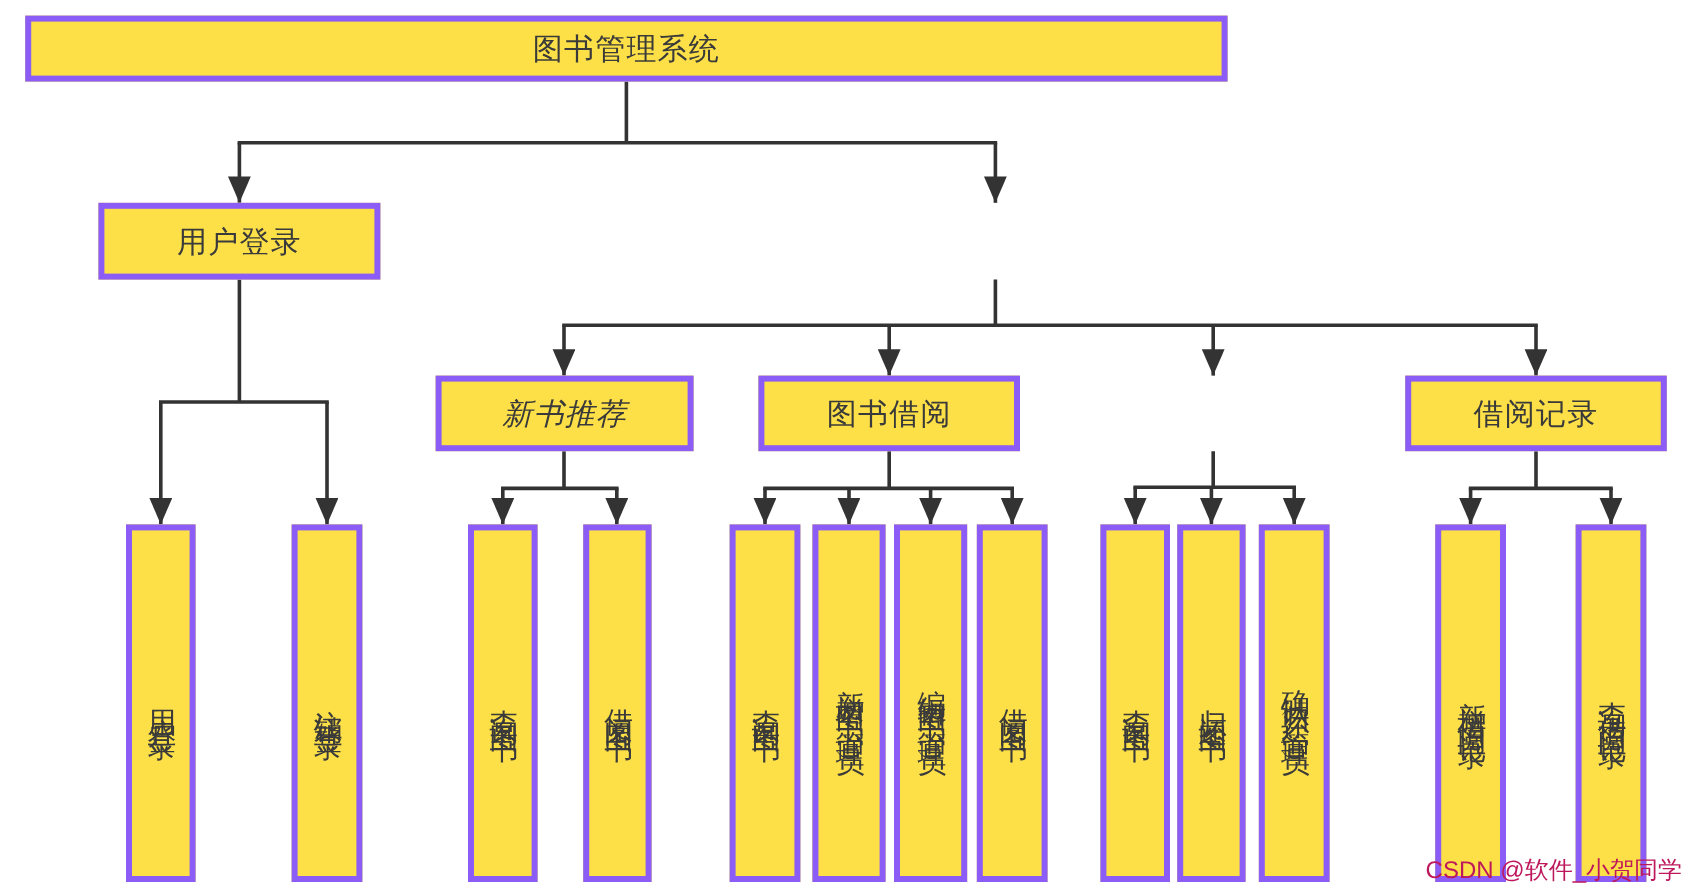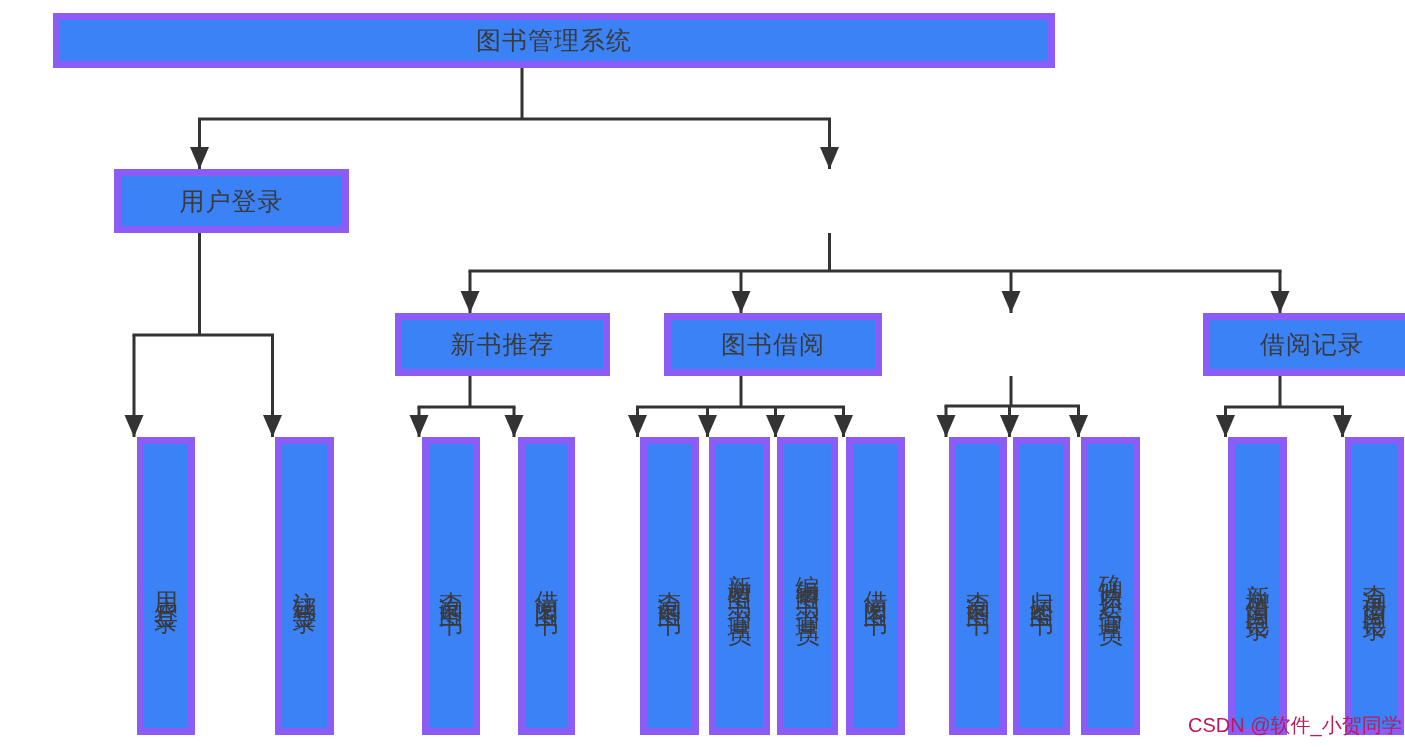--- a/index.html
+++ b/index.html
@@ -17,28 +17,27 @@
   }
   #wires {
     position: absolute;
     left: 0;
     top: 0;
     z-index: 1;
   }
   .node {
     position: absolute;
     box-sizing: border-box;
-    border: 7px solid #8b5cf6;
-    background: #3b82f6;
+    border: 5px solid #8b5cf6;
+    background: #fde047;
     color: #3a3a3a;
     display: flex;
     align-items: center;
     justify-content: center;
     z-index: 2;
-    margin-left: 32px;
   }
   .hbox {
     font-size: 25px;
     letter-spacing: 1px;
     white-space: nowrap;
   }
   .leaf {
     writing-mode: vertical-rl;
     font-size: 24px;
     letter-spacing: 7px;
@@ -97,21 +96,21 @@
       <path d="M1280,376 V408.5 M1224,407 H1344"></path>
       <line x1="1225.5" y1="407" x2="1225.5" y2="437" marker-end="url(#arr)"></line>
       <line x1="1342.5" y1="407" x2="1342.5" y2="437" marker-end="url(#arr)"></line>
     </g>
   </svg>
 
   <div class="node hbox" style="left:21px; top:13px; width:1002px; height:55px;">图书管理系统</div>
 
   <div class="node hbox" style="left:82px; top:169px; width:235px; height:64px;">用户登录</div>
 
-  <div class="node hbox" style="left:363px; top:313px; width:215px; height:63px;">新书推荐</div>
+  <div class="node hbox" style="left:363px; top:313px; width:215px; height:63px;font-style:italic;">新书推荐</div>
   <div class="node hbox" style="left:632px; top:313px; width:218px; height:63px;">图书借阅</div>
   <div class="node hbox" style="left:1171px; top:313px; width:218px; height:63px;">借阅记录</div>
 
   <div class="node leaf" style="left:105px; top:437px; width:58px; height:298px;">用户登录</div>
   <div class="node leaf" style="left:243px; top:437px; width:59px; height:298px;">注销登录</div>
 
   <div class="node leaf" style="left:390px; top:437px; width:58px; height:298px;">查询图书</div>
   <div class="node leaf" style="left:486px; top:437px; width:57px; height:298px;">借阅图书</div>
 
   <div class="node leaf" style="left:608px; top:437px; width:59px; height:298px;">查询图书</div>

